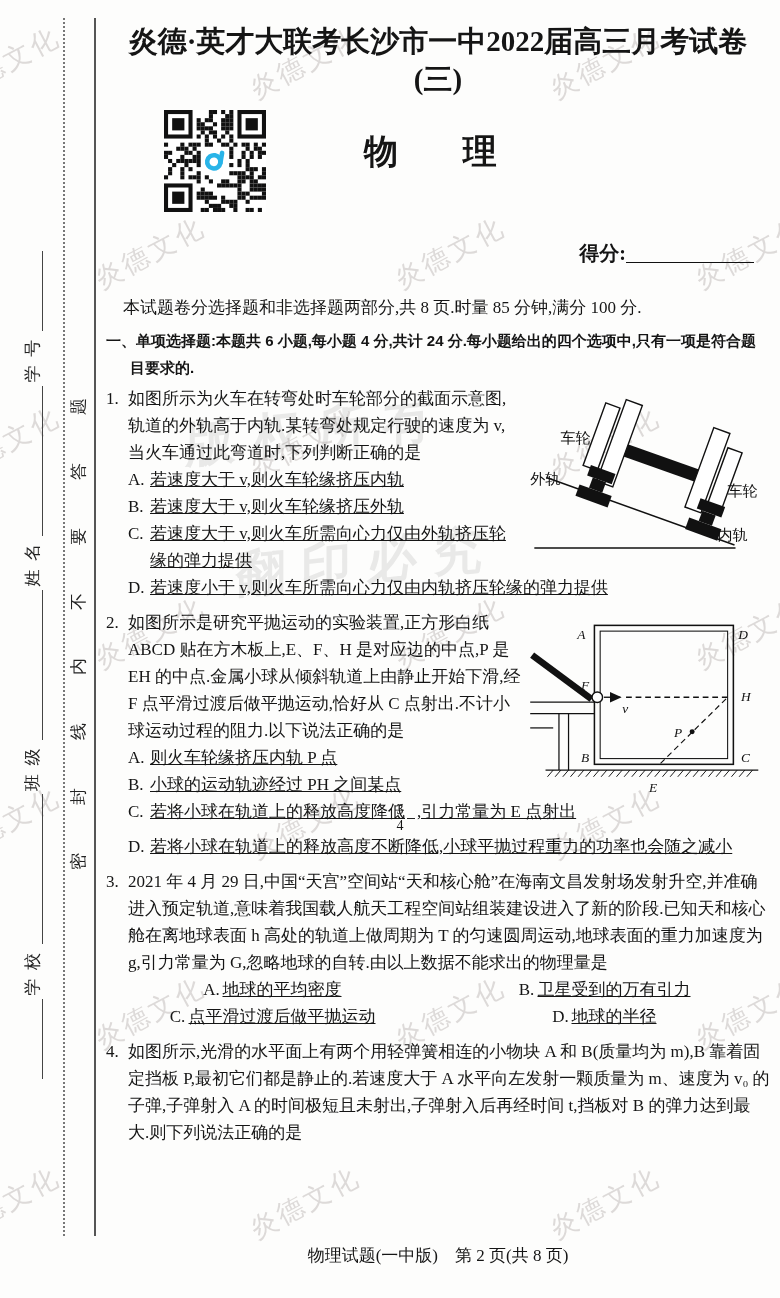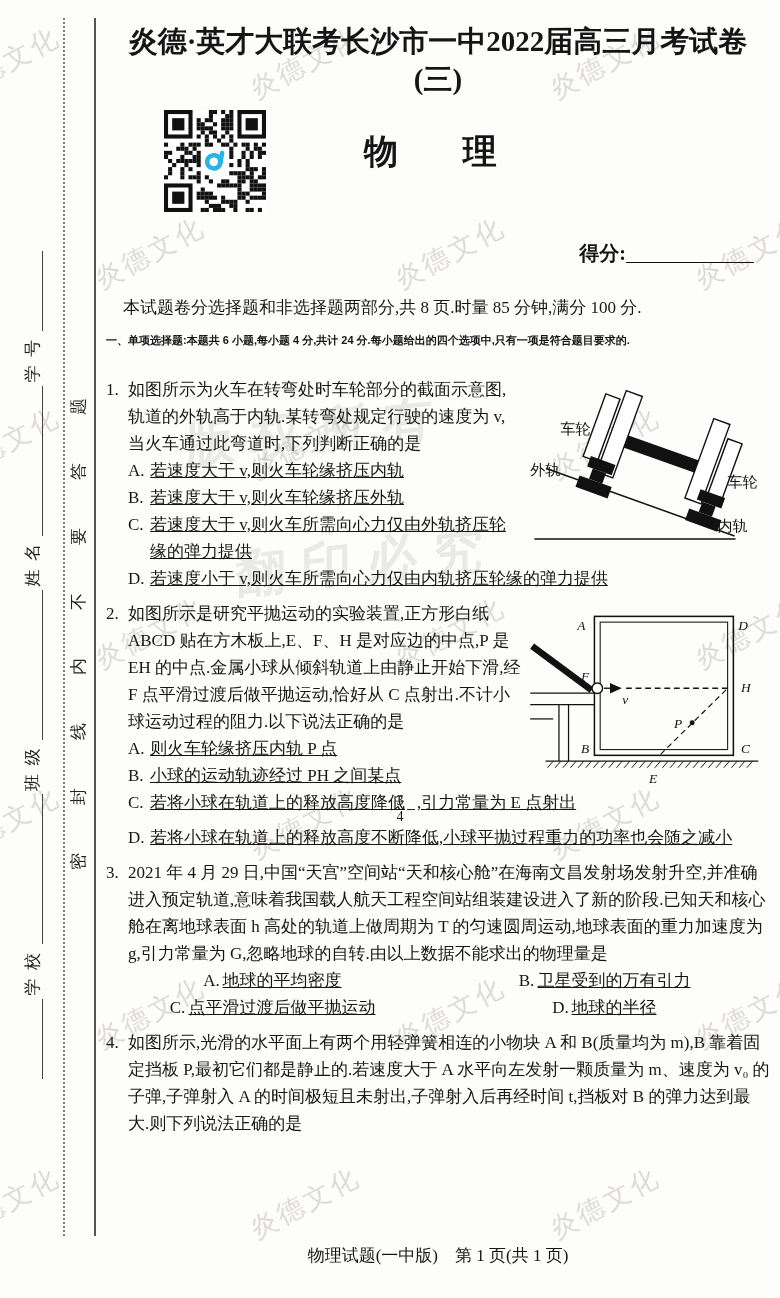--- a/index.html
+++ b/index.html
@@ -30,22 +30,22 @@
   h1.title{margin:4px 0 0 0;font-size:29px;line-height:38px;font-weight:900;text-align:center;
            letter-spacing:0px;font-family:"Liberation Serif",serif;}
   .header-zone{position:relative;height:196px;}
   .qr{position:absolute;left:58px;top:12px;width:102px;height:102px;}
   h2.subject{position:absolute;left:0;top:40px;width:100%;margin:0;text-align:center;
              font-size:34px;font-weight:bold;letter-spacing:0.45em;}
   .score{position:absolute;right:16px;top:142px;font-size:20px;font-weight:bold;}
   .score-line{display:inline-block;width:128px;border-bottom:1.8px solid #111;height:20px;
               vertical-align:-3px;}
   .intro{margin:0 0 6px 0;text-indent:1em;}
-  .sec-head{margin:4px 0 22px 0;font-weight:bold;padding-left:24px;text-indent:-24px;
-            font-family:"Liberation Sans","DejaVu Sans",sans-serif;font-size:11px;}
+  .sec-head{margin:4px 0 4px 0;font-weight:bold;padding-left:24px;text-indent:-24px;
+            font-family:"Liberation Sans","DejaVu Sans",sans-serif;font-size:15px;}
   .q{margin:2px 0 8px 0;overflow:hidden;}
   .stem{padding-left:22px;text-indent:-22px;}
   .qnum{display:inline-block;width:22px;text-indent:0;}
   .opts{margin-left:22px;}
   .opt{padding-left:22px;text-indent:-22px;text-decoration:underline;}
   .olabel{display:inline-block;width:22px;text-indent:0;}
   .opts-grid{display:grid;grid-template-columns:330px 1fr;text-align:center;}
   .fig{float:right;margin:2px 0 0 8px;}
   .fig svg{display:block;}
   .frac{display:inline-block;vertical-align:-0.75em;text-align:center;line-height:1.05;
@@ -441,14 +441,14 @@
     </div>
 
     <div class="q">
       <div class="stem">
         <span class="qnum">4.</span><span>如图所示,光滑的水平面上有两个用轻弹簧相连的小物块 A 和 B(质量均为 m),B 靠着固定挡板 P,最初它们都是静止的.若速度大于 A 水平向左发射一颗质量为 m、速度为 v₀ 的子弹,子弹射入 A 的时间极短且未射出,子弹射入后再经时间 t,挡板对 B 的弹力达到最大.则下列说法正确的是</span>
       </div>
     </div>
 
   </div>
 
-  <div class="footer">物理试题(一中版)　第 1 页(共 1 页)</div>
+  <div class="footer">物理试题(一中版)　第 2 页(共 8 页)</div>
 </div>
 
 </body></html>

